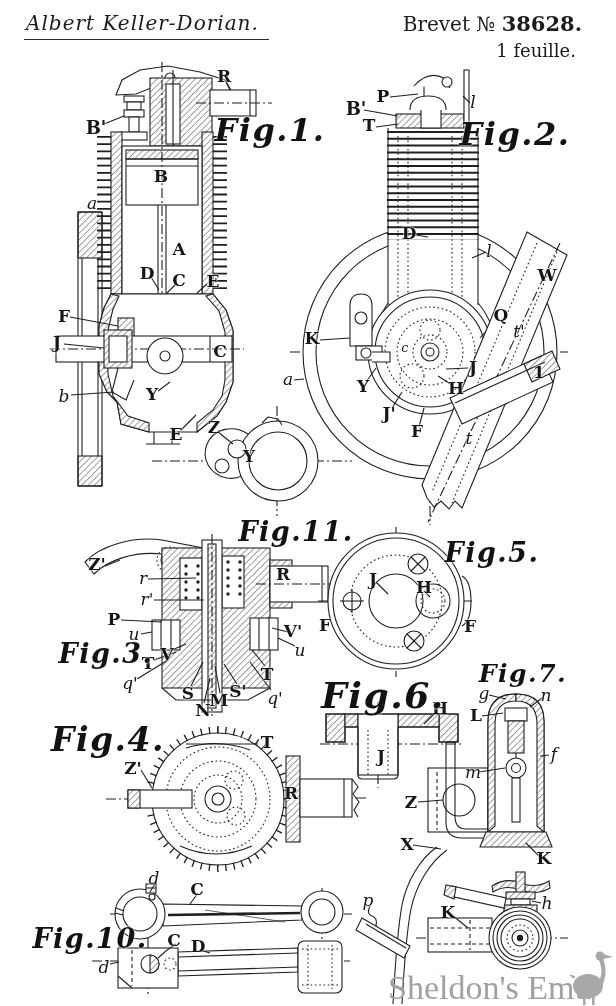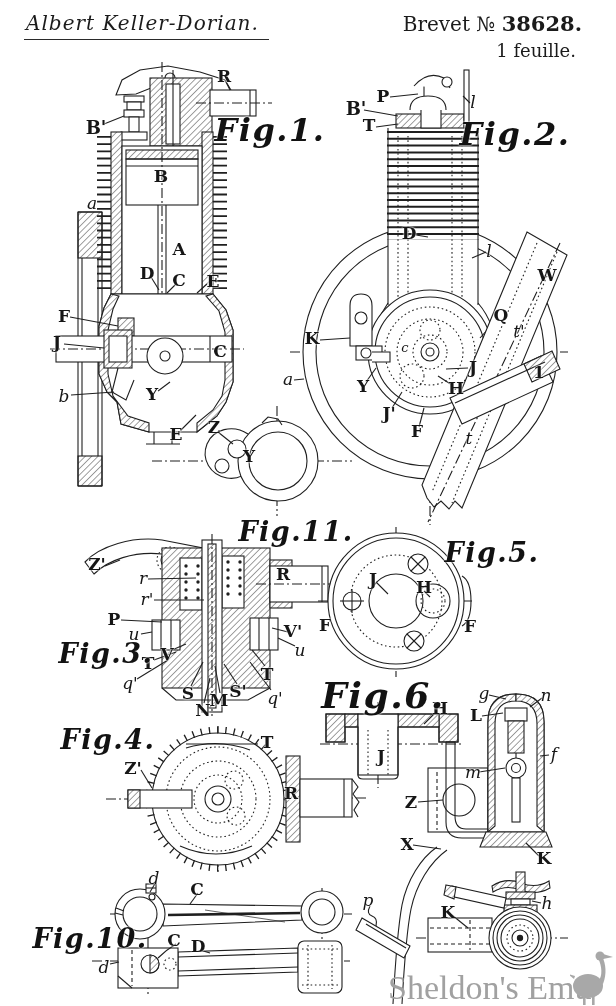--- a/index.html
+++ b/index.html
@@ -482,21 +482,22 @@
       <span class="plabel" style="left: 197px; top: 889px;">C</span>
       <span class="plabel" style="left: 174px; top: 940px;">C</span>
       <span class="plabel" style="left: 198px; top: 946px;">D</span>
       <span class="plabel ital" style="left: 104px; top: 967px;">d</span>
       <span class="fig-caption" style="left: 270px; top: 130px; font-size: 32px;">Fig.1.</span>
       <span class="fig-caption" style="left: 515px; top: 134px; font-size: 32px;">Fig.2.</span>
       <span class="fig-caption" style="left: 296px; top: 531px; font-size: 27px;">Fig.11.</span>
       <span class="fig-caption" style="left: 106px; top: 653px; font-size: 27px;">Fig.3.</span>
       <span class="fig-caption" style="left: 492px; top: 552px; font-size: 27px;">Fig.5.</span>
       <span class="fig-caption" style="left: 383px; top: 695px; font-size: 36px;">Fig.6.</span>
-      <span class="fig-caption" style="left: 108px; top: 739px; font-size: 27px;">Fig.4.</span>
+      <span class="fig-caption" style="left: 523px; top: 673px; font-size: 25px;">Fig.7.</span>
+      <span class="fig-caption" style="left: 108px; top: 739px; font-size: 33px;">Fig.4.</span>
       <span class="fig-caption" style="left: 90px; top: 938px; font-size: 27px;">Fig.10.</span>
     </div>
 
   <div class="watermark">Sheldon's Emu</div>
   <svg class="emu" width="46" height="60" viewBox="0 0 46 60">
     <g fill="#a8a8a8" stroke="none">
       <ellipse cx="18" cy="40" rx="15" ry="12"></ellipse>
       <path d="M28,36 C33,30 32,20 28,12 L32,10 C36,18 37,28 33,38 Z"></path>
       <circle cx="30" cy="10" r="4.5"></circle>
       <path d="M33,8 L43,11 L33,13 Z"></path>

